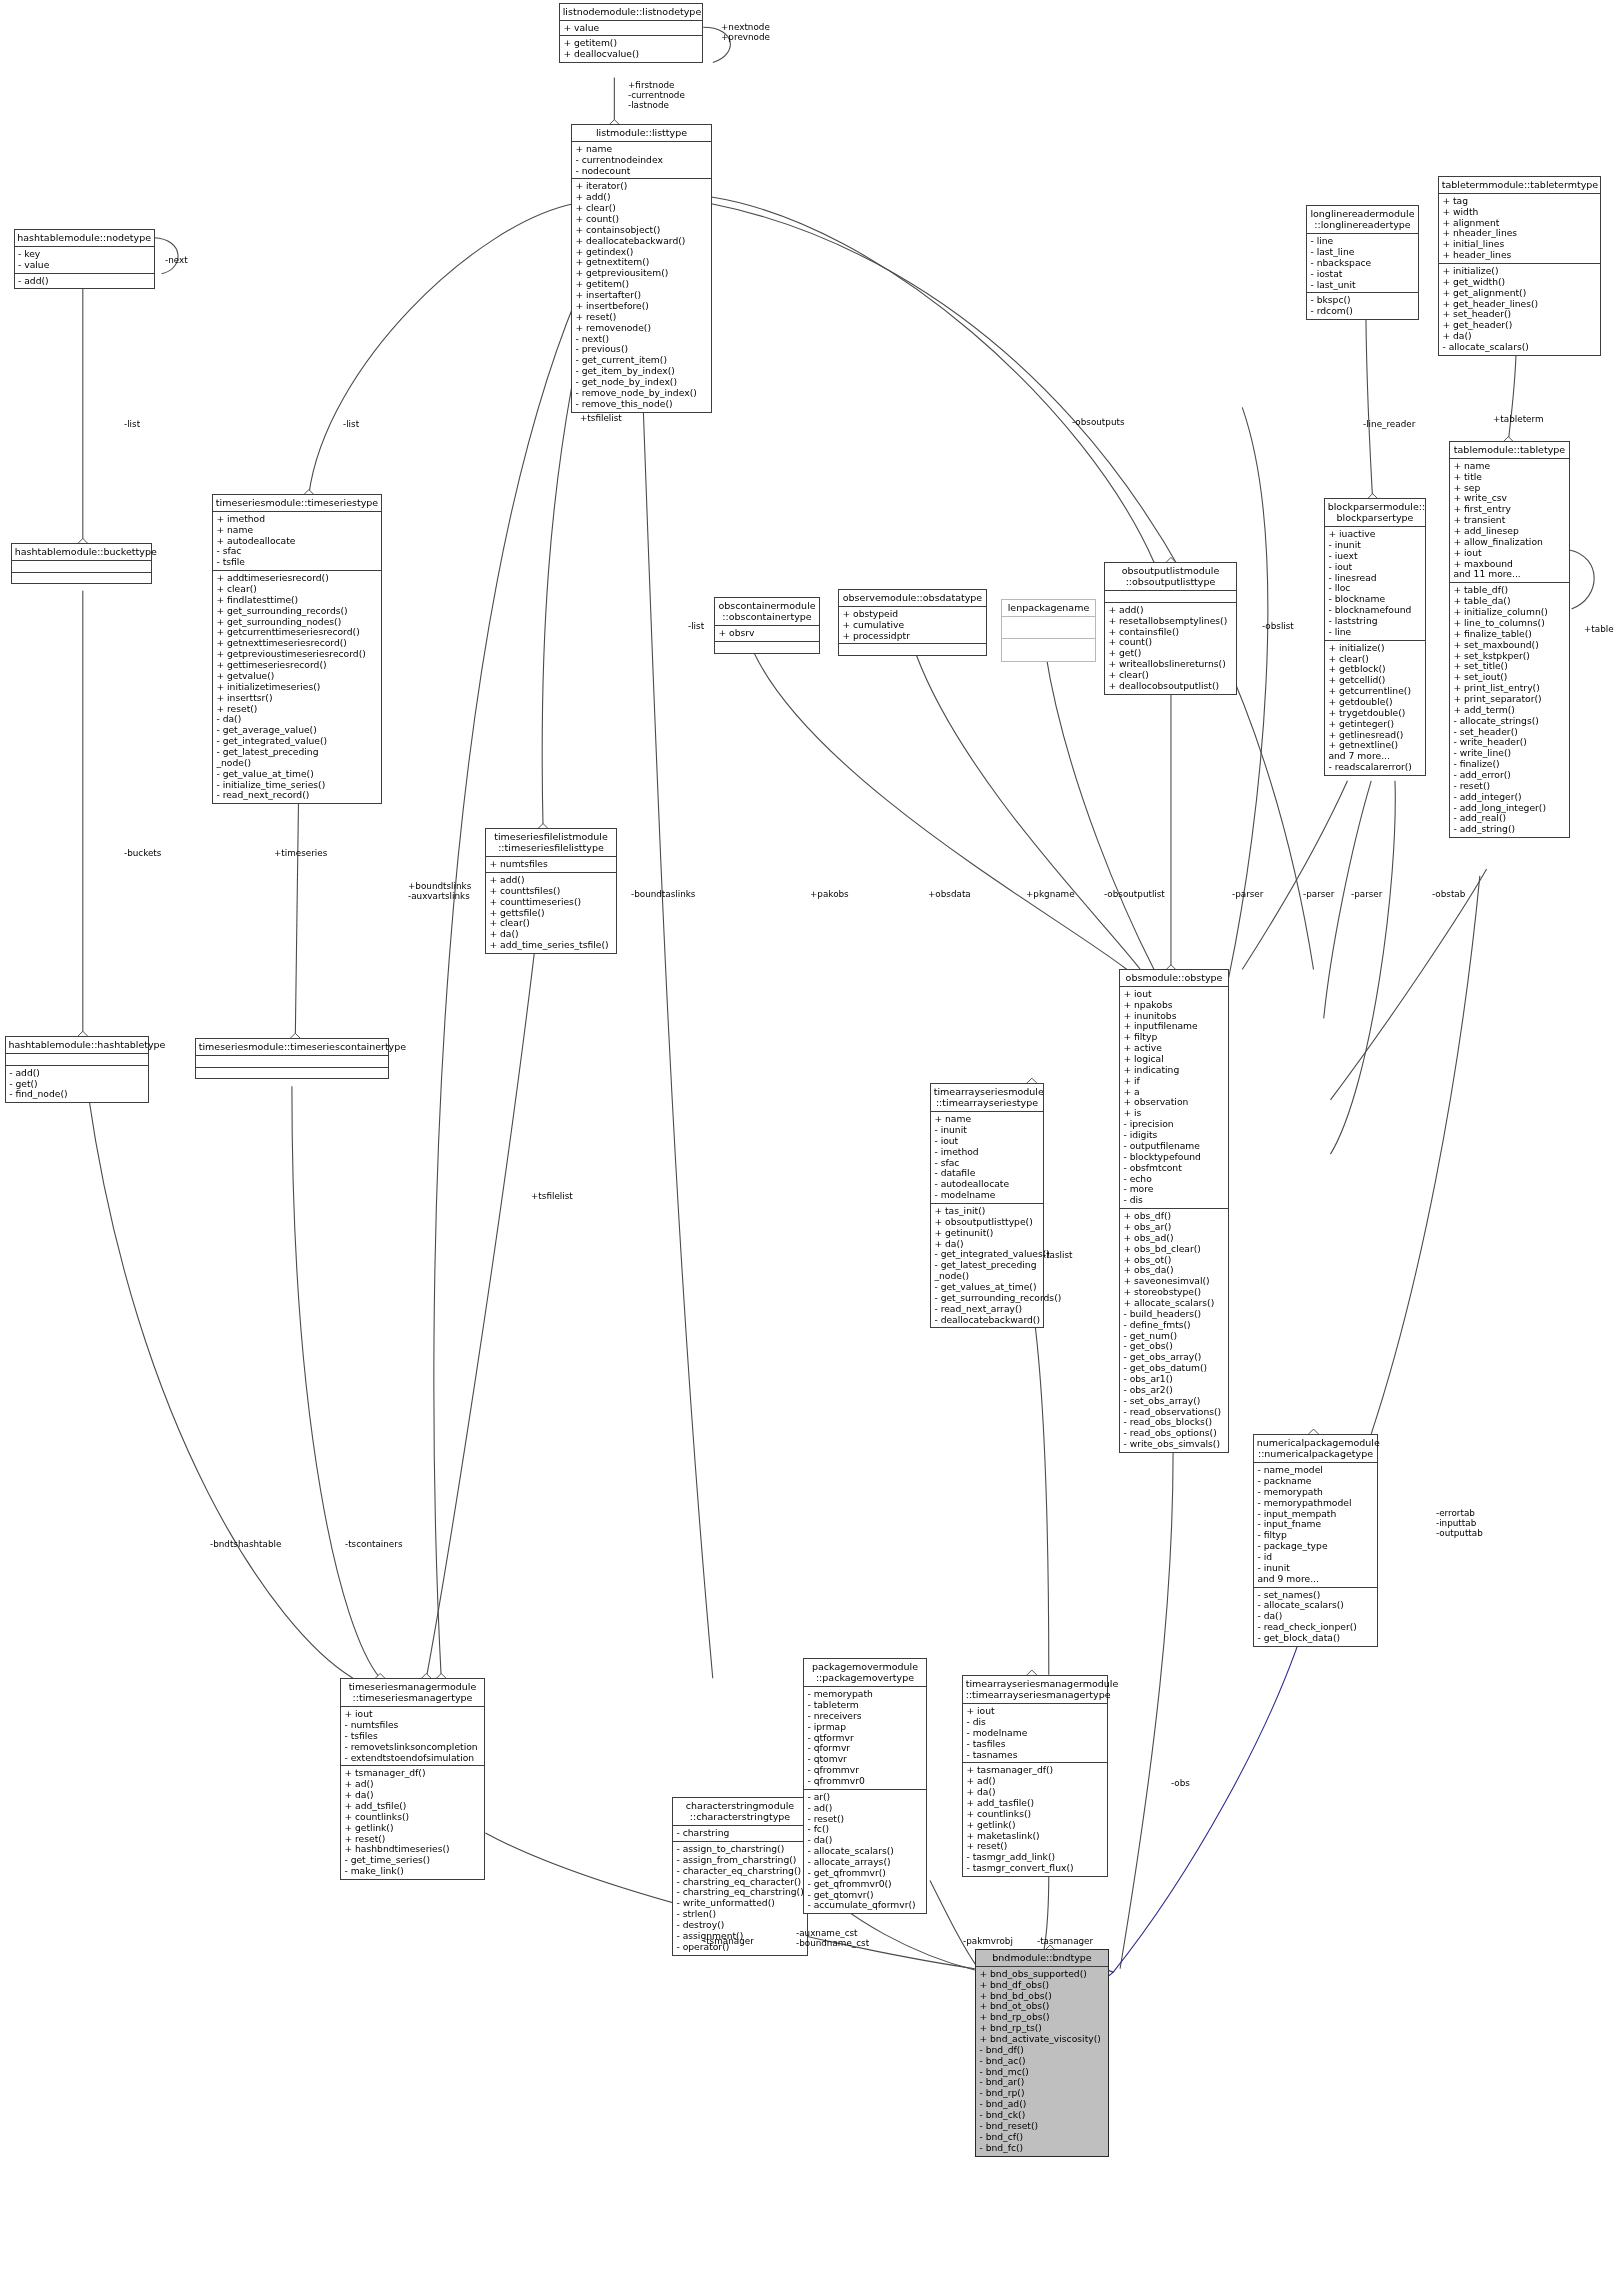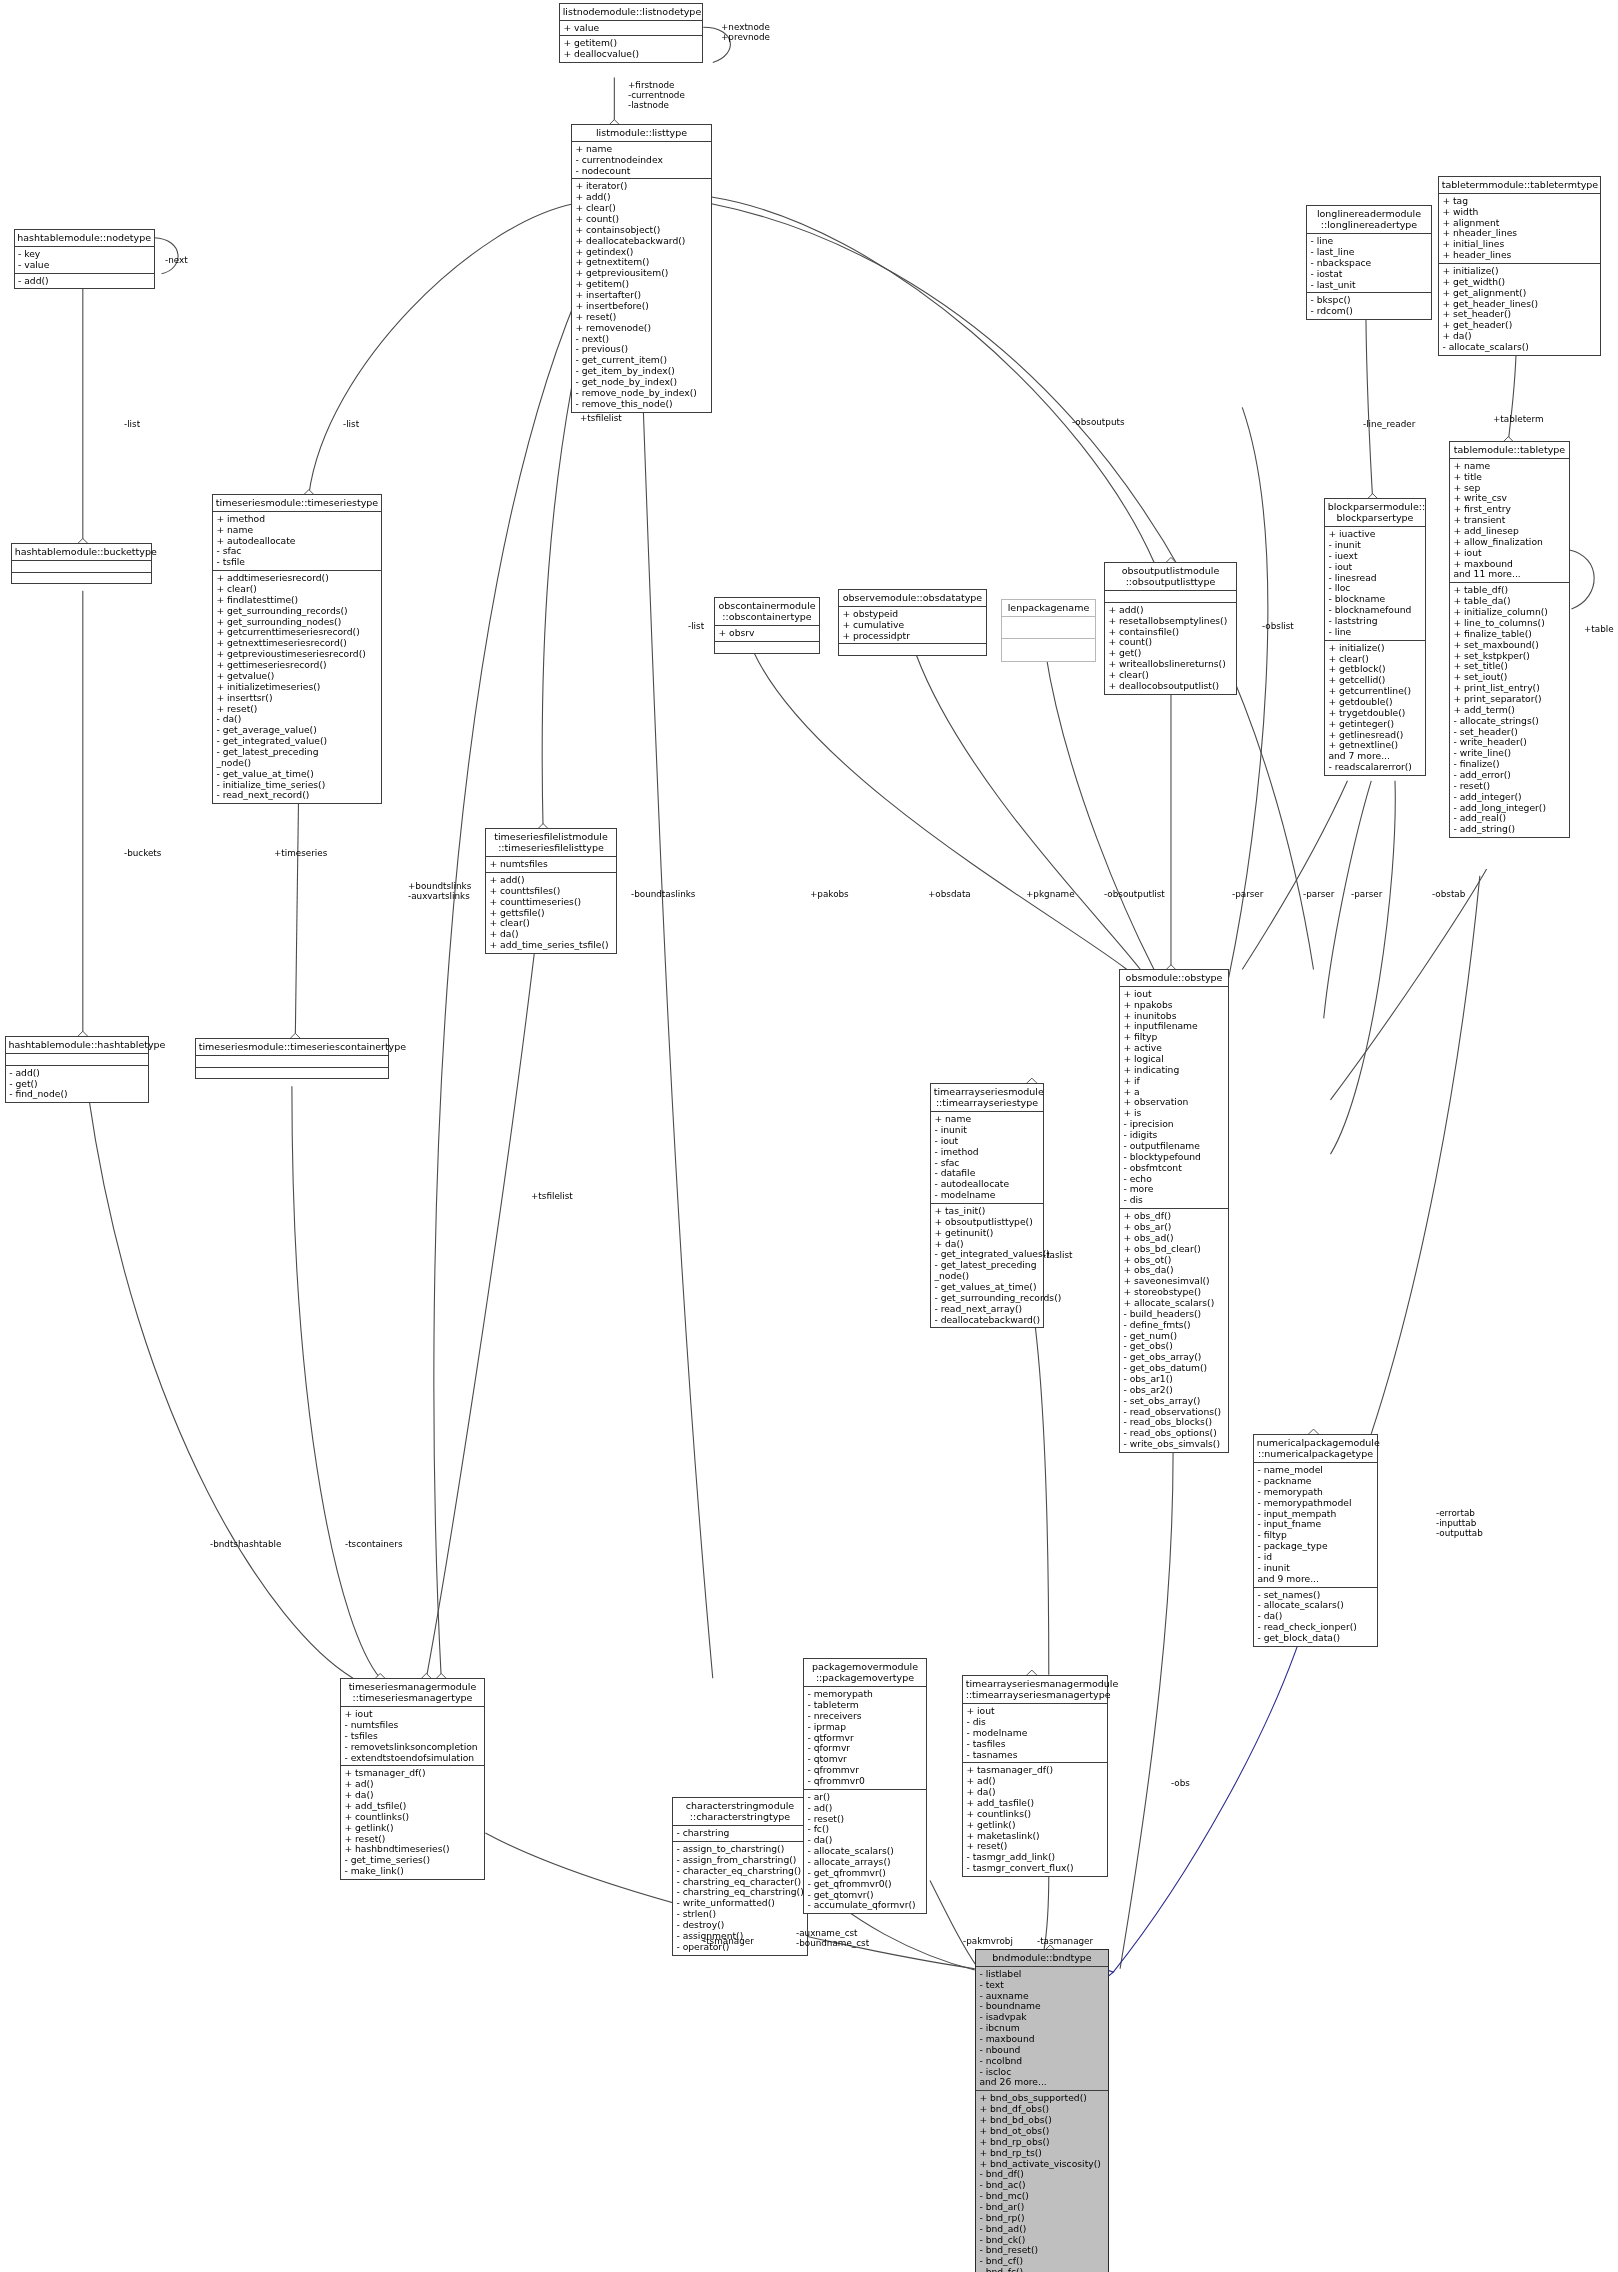--- a/index.html
+++ b/index.html
@@ -307,21 +307,21 @@
           <div class="row">+ add()</div>
           <div class="row">+ resetallobsemptylines()</div>
           <div class="row">+ containsfile()</div>
           <div class="row">+ count()</div>
           <div class="row">+ get()</div>
           <div class="row">+ writeallobslinereturns()</div>
           <div class="row">+ clear()</div>
           <div class="row">+ deallocobsoutputlist()</div>
         </div>
       </div>
-      <div class="node" style="left: 1306px; top: 205px; width: 126px;">
+      <div class="node" style="left: 1306px; top: 205px; width: 113px;">
         <div class="title">longlinereadermodule
 ::longlinereadertype</div>
         <div class="attrs">
           <div class="row">- line</div>
           <div class="row">- last_line</div>
           <div class="row">- nbackspace</div>
           <div class="row">- iostat</div>
           <div class="row">- last_unit</div>
         </div>
         <div class="ops">
@@ -609,33 +609,20 @@
           <div class="row">+ countlinks()</div>
           <div class="row">+ getlink()</div>
           <div class="row">+ maketaslink()</div>
           <div class="row">+ reset()</div>
           <div class="row">- tasmgr_add_link()</div>
           <div class="row">- tasmgr_convert_flux()</div>
         </div>
       </div>
       <div class="node hl" style="left: 975px; top: 1949px; width: 134px;">
         <div class="title">bndmodule::bndtype</div>
-        <div class="attrs">
-          <div class="row">- listlabel</div>
-          <div class="row">- text</div>
-          <div class="row">- auxname</div>
-          <div class="row">- boundname</div>
-          <div class="row">- isadvpak</div>
-          <div class="row">- ibcnum</div>
-          <div class="row">- maxbound</div>
-          <div class="row">- nbound</div>
-          <div class="row">- ncolbnd</div>
-          <div class="row">- iscloc</div>
-          <div class="row">and 26 more...</div>
-        </div>
         <div class="ops">
           <div class="row">+ bnd_obs_supported()</div>
           <div class="row">+ bnd_df_obs()</div>
           <div class="row">+ bnd_bd_obs()</div>
           <div class="row">+ bnd_ot_obs()</div>
           <div class="row">+ bnd_rp_obs()</div>
           <div class="row">+ bnd_rp_ts()</div>
           <div class="row">+ bnd_activate_viscosity()</div>
           <div class="row">- bnd_df()</div>
           <div class="row">- bnd_ac()</div>

